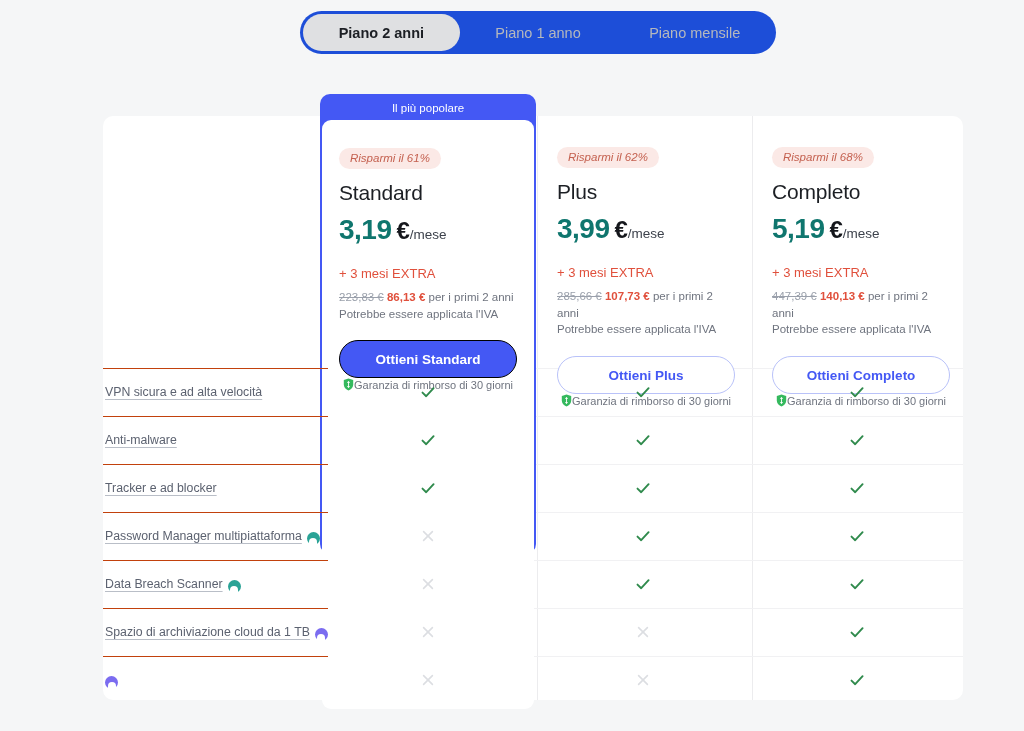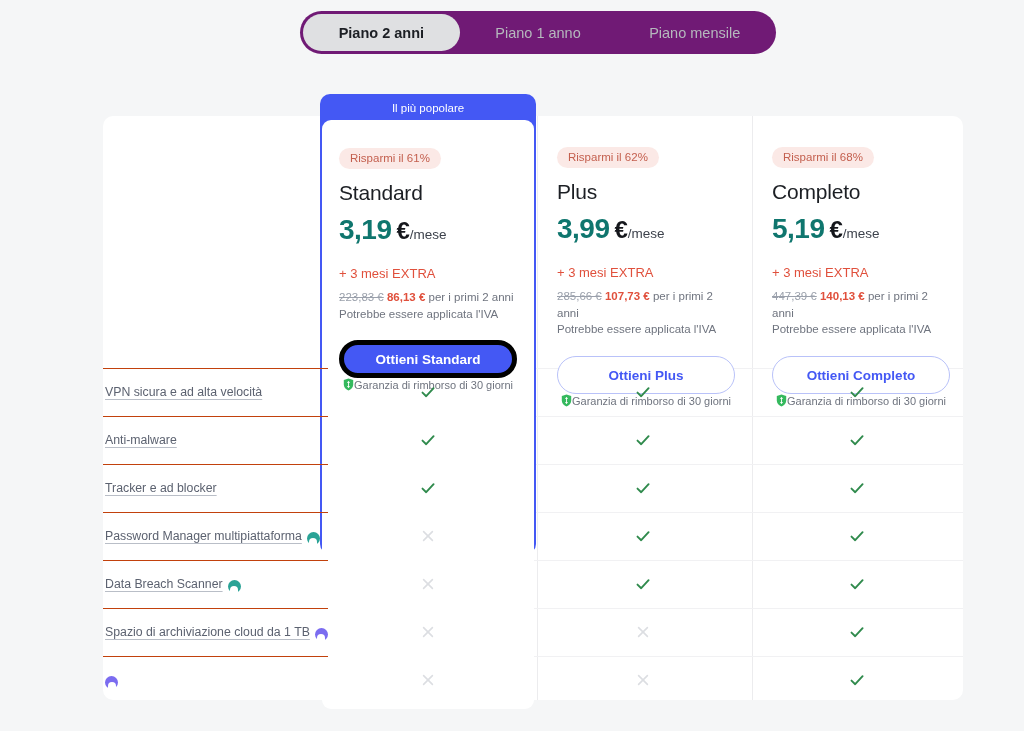--- a/index.html
+++ b/index.html
@@ -9,21 +9,21 @@
     font-family: "Liberation Sans", sans-serif;
     -webkit-font-smoothing: antialiased;
     overflow: hidden;
   }
   .page { position: relative; width: 1024px; height: 731px; }
 
   
   .switcher {
     position: absolute; left: 300px; top: 11px;
     width: 476px; height: 43px;
-    background: #701a75;
+    background: #1d4ed8;
     border-radius: 22px;
     display: flex; align-items: center;
     padding: 3px;
   }
   .switch-tab {
     flex: 1 1 0; height: 37px;
     border: none; background: transparent;
     border-radius: 19px;
     font-family: "Liberation Sans", sans-serif;
     font-size: 14.5px; color: #b5b8bd;
@@ -115,20 +115,21 @@
   
   .card-head { position: absolute; left: 0; top: 0; width: 100%; }
   .disc-badge {
     display: inline-block;
     background: #fbe9e6;
     color: #c4604f;
     font-size: 11.5px;
     padding: 4px 11px 5px;
     border-radius: 11px;
     white-space: nowrap;
+    font-style: italic;
   }
   .plan-name {
     font-size: 21px; color: #1c1f24; font-weight: normal;
     margin-top: 12px; letter-spacing: -0.2px;
   }
   .price-line { margin-top: 9px; display: flex; align-items: baseline; }
   .price-main {
     font-size: 28px; font-weight: bold; color: #0f766e;
     letter-spacing: -0.5px;
   }
@@ -142,21 +143,21 @@
   .new-price { color: #e0503c; font-weight: bold; }
   .vat { font-size: 11.5px; color: #6f747f; line-height: 1.45; }
 
   .cta {
     display: flex; align-items: center; justify-content: center;
     height: 38px; border-radius: 19px;
     font-size: 13.5px; font-weight: bold;
     cursor: pointer; margin-top: 18px;
     font-family: "Liberation Sans", sans-serif;
   }
-  .cta.filled { background: #4458f4; color: #ffffff; border: 5px solid #000000; }
+  .cta.filled { background: #4458f4; color: #ffffff; border: 1px solid #000000; }
   .cta.outline { background: #ffffff; color: #4458f4; border: 1px solid #b9c2f9; }
 
   .guarantee {
     margin-top: 0;
     display: flex; align-items: center; justify-content: center; 
     font-size: 11px; color: #6f747f;
   }
   .shield { width: 11px; height: 13px; display: block; }
 </style>
 </head>

